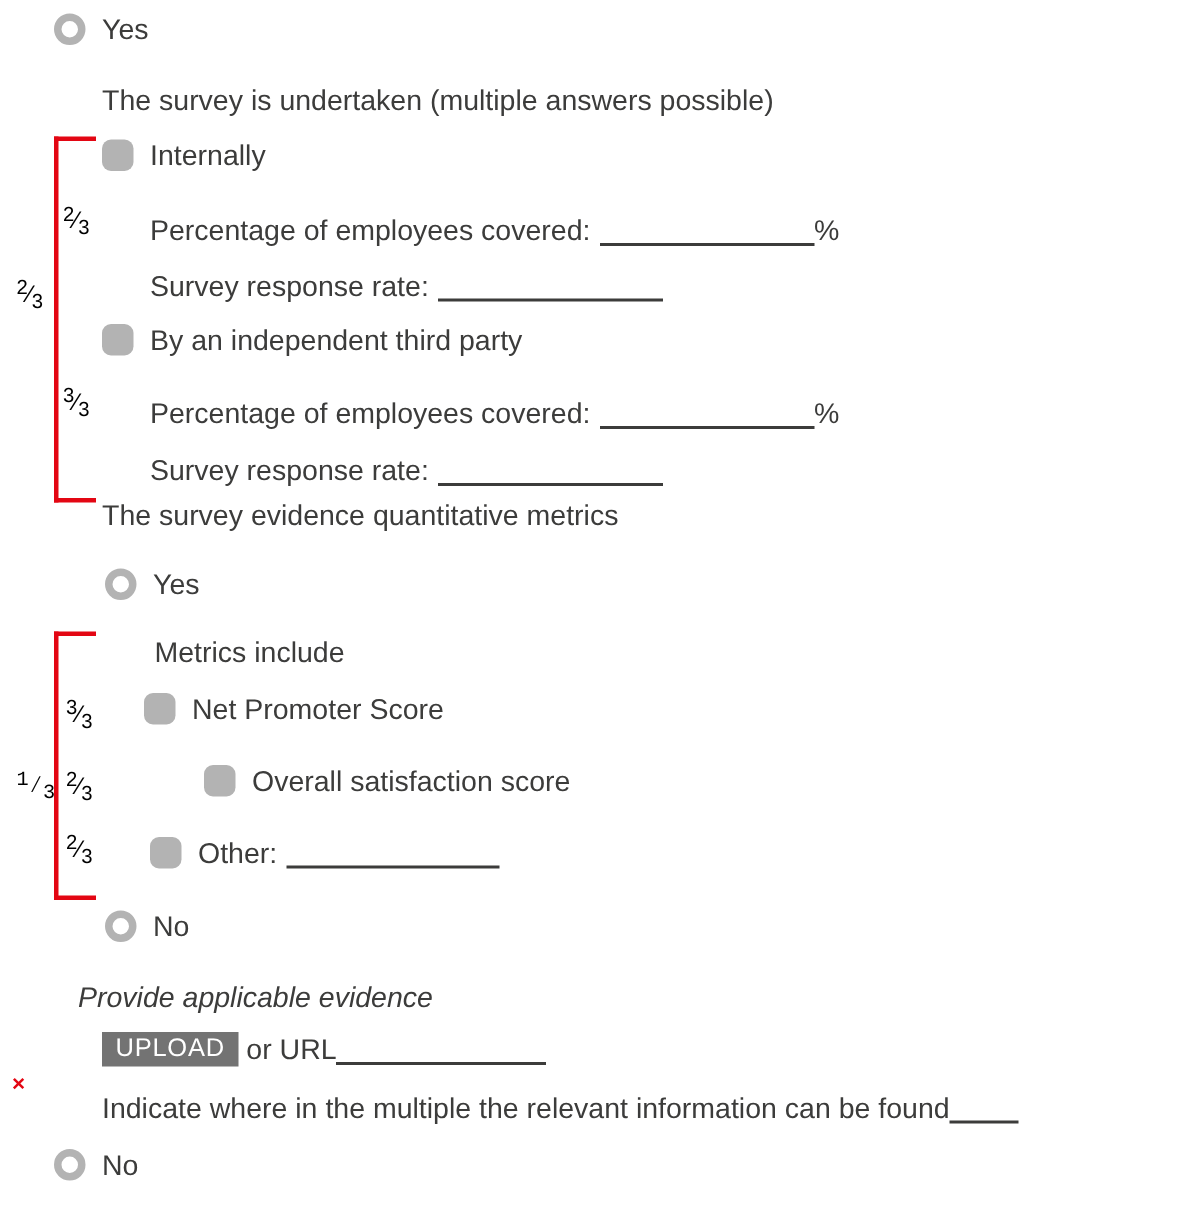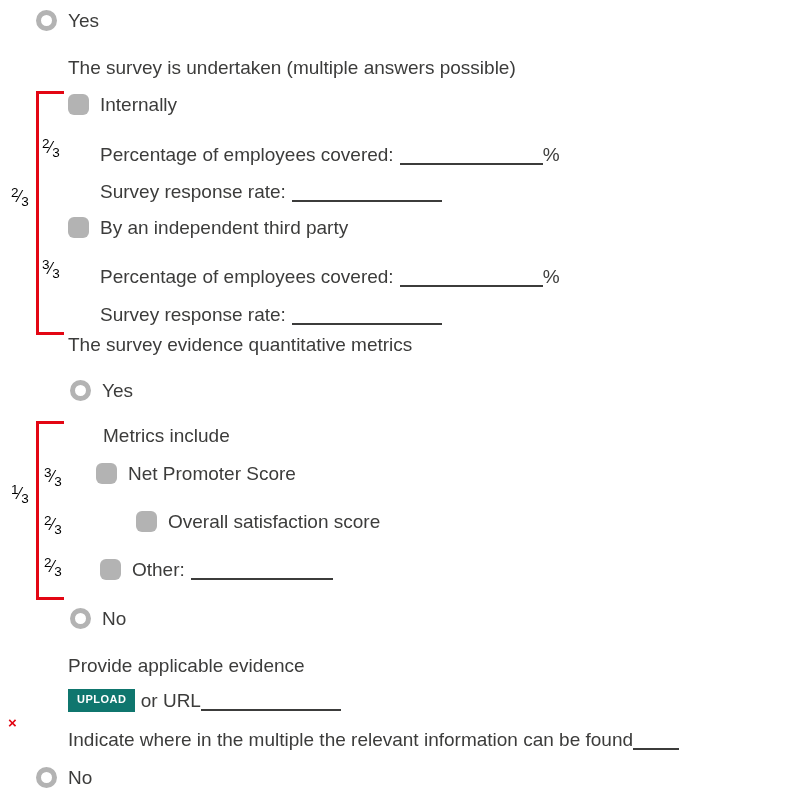--- a/index.html
+++ b/index.html
@@ -21,22 +21,22 @@
   .blank{
     display:inline-block;border-bottom:2px solid #3c3c3b;height:12px;
     vertical-align:-4px;
   }
   .blank.long{width:143px;margin-left:6px;}
   .blank.rate{width:150px;margin-left:6px;}
   .blank.other{width:142px;margin-left:6px;}
   .blank.url{width:140px;}
   .blank.short{width:46px;}
   .upload-btn{
-    display:inline-block;background:#0f766e;color:#ffffff;
-    font-weight:bold;font-size:11px;letter-spacing:0.5px;
+    display:inline-block;background:#737373;color:#ffffff;
+    font-weight:normal;font-size:17px;letter-spacing:0.5px;
     padding:1px 9px 3px 9px;line-height:19px;vertical-align:middle;margin-top:-3px;
   }
   .bracket{position:absolute;background:#e30613;}
   .frac{
     position:absolute;color:#000000;font-size:13.5px;line-height:13px;
     white-space:nowrap;
   }
   .frac .num{position:relative;top:-5px;}
   .frac .slash{font-size:16px;}
   .frac .den{position:relative;top:4px;}
@@ -70,21 +70,21 @@
 <div class="row" style="left:103px;top:423px;"><span>Metrics include</span></div>
 
 <div class="row" style="left:96px;top:461px;"><span class="checkbox"></span><span>Net Promoter Score</span></div>
 
 <div class="row" style="left:100px;top:509px;padding-left:36px;"><span class="checkbox"></span><span>Overall satisfaction score</span></div>
 
 <div class="row" style="left:100px;top:557px;"><span class="checkbox"></span><span>Other:</span><span class="blank other"></span></div>
 
 <div class="row" style="left:70px;top:606px;"><span class="radio"></span><span>No</span></div>
 
-<div class="row" style="left:68px;top:653px;"><span>Provide applicable evidence</span></div>
+<div class="row" style="left:52px;top:653px;font-style:italic;"><span>Provide applicable evidence</span></div>
 
 <div class="row" style="left:68px;top:688px;"><span class="upload-btn">UPLOAD</span><span> <span>or URL</span></span><span class="blank url"></span></div>
 
 <div class="row" style="left:68px;top:727px;"><span>Indicate where in the multiple the relevant information can be found</span><span class="blank short"></span></div>
 
 <div class="row" style="left:36px;top:765px;"><span class="radio"></span><span>No</span></div>
 
 <div class="bracket" style="left:36px;top:91px;width:3px;height:244px;"></div>
 <div class="bracket" style="left:36px;top:91px;width:28px;height:3px;"></div>
 <div class="bracket" style="left:36px;top:332px;width:28px;height:3px;"></div>
@@ -94,19 +94,19 @@
 <div class="bracket" style="left:36px;top:597px;width:28px;height:3px;"></div>
 
 <div class="frac" style="left:42px;top:141px;"><span class="num">2</span><span class="slash">⁄</span><span class="den">3</span></div>
 
 <div class="frac" style="left:11px;top:190px;"><span class="num">2</span><span class="slash">⁄</span><span class="den">3</span></div>
 
 <div class="frac" style="left:42px;top:262px;"><span class="num">3</span><span class="slash">⁄</span><span class="den">3</span></div>
 
 <div class="frac" style="left:44px;top:470px;"><span class="num">3</span><span class="slash">⁄</span><span class="den">3</span></div>
 
-<div class="frac" style="left:11px;top:487px;"><span class="num">1</span><span class="slash">⁄</span><span class="den">3</span></div>
+<div class="frac" style="left:11px;top:518px;font-family:Liberation Mono, monospace;"><span class="num">1</span><span class="slash">⁄</span><span class="den">3</span></div>
 
 <div class="frac" style="left:44px;top:518px;"><span class="num">2</span><span class="slash">⁄</span><span class="den">3</span></div>
 
 <div class="frac" style="left:44px;top:560px;"><span class="num">2</span><span class="slash">⁄</span><span class="den">3</span></div>
 
 <div class="cross" style="left:8px;top:716px;">×</div>
 
 </body></html>

